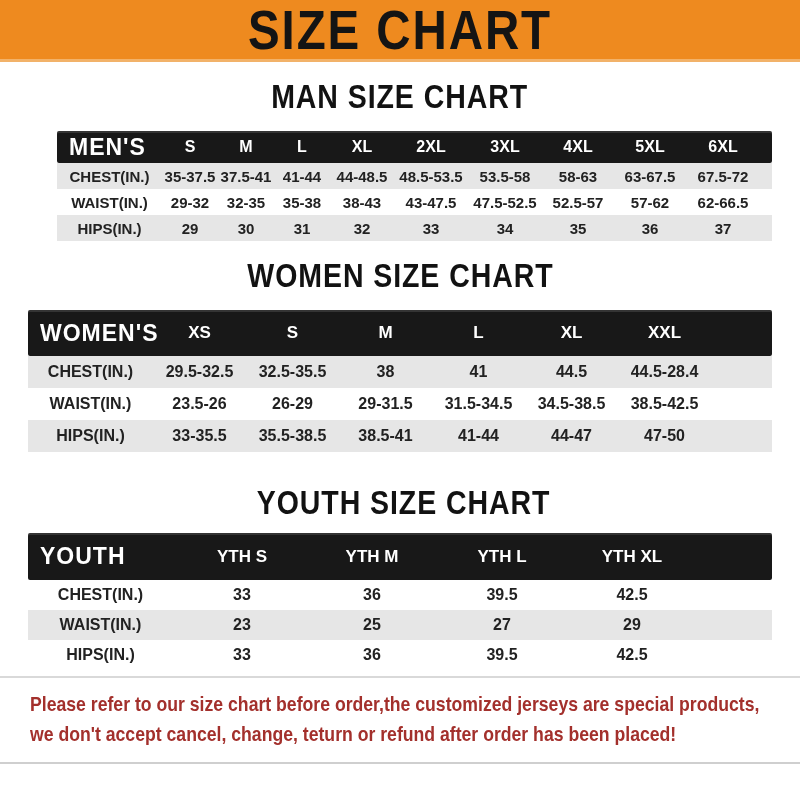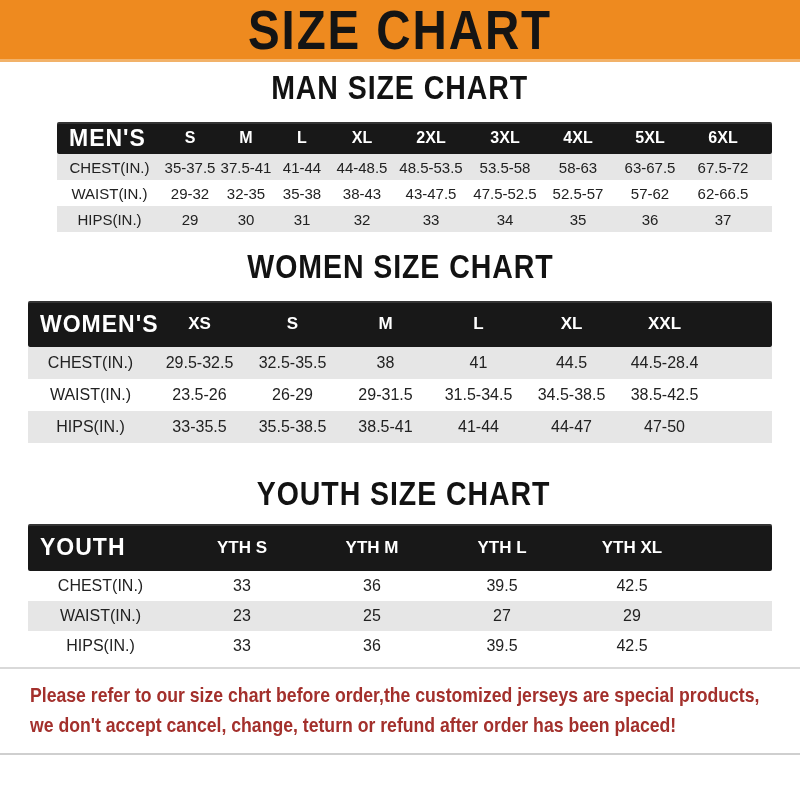--- a/index.html
+++ b/index.html
@@ -9,27 +9,27 @@
   
   .banner { height:62px; background:#ee8a1f; display:flex; align-items:center;
             justify-content:center; border-bottom:3px solid #f2b269; }
   .banner-title { font-size:50px; font-weight:bold; color:#141414; letter-spacing:2px;
                   display:inline-block; transform:scale(0.95,1.12); white-space:nowrap; }
 
   
   .section-heading { text-align:center; color:#121212; }
   .section-heading span { display:inline-block; font-size:31px; font-weight:bold;
                           letter-spacing:1px; transform:scale(0.92,1.08); white-space:nowrap; }
-  .heading-men   { margin-top:8px; margin-bottom:16px; }
+  .heading-men   { margin-top:17px; margin-bottom:16px; }
   .heading-women { margin-top:17px; margin-bottom:16px; }
   .heading-youth { margin-top:33px; margin-bottom:12px;padding-left:8px; }
 
   
   .size-table { width:744px; margin:0 auto; }
-  .trow { display:grid; align-items:center; }
+  .trow { display:grid; align-items:center;font-weight:bold; }
   .men   .trow { grid-template-columns:105px 56px 56px 56px 64px 74px 74px 72px 72px 74px 1fr;margin-left:29px; }
   .women .trow { grid-template-columns:125px 93px 93px 93px 93px 93px 93px 1fr; }
   .youth .trow { grid-template-columns:145px 122px 122px 122px 122px 1fr;gap:8px; }
 
   .header-row { background:#181818; color:#ffffff; font-weight:bold; border-radius:2px;
                 box-shadow: inset 0 2px 0 rgba(255,255,255,0.12); }
   .men   .header-row { height:32px; font-size:16px; }
   .women .header-row { height:46px; font-size:17px; }
   .youth .header-row { height:47px; font-size:17px; }
 

